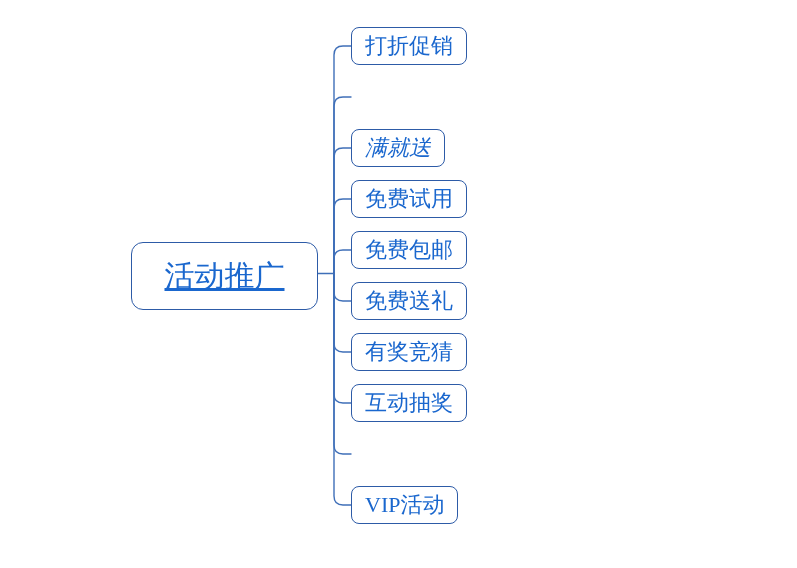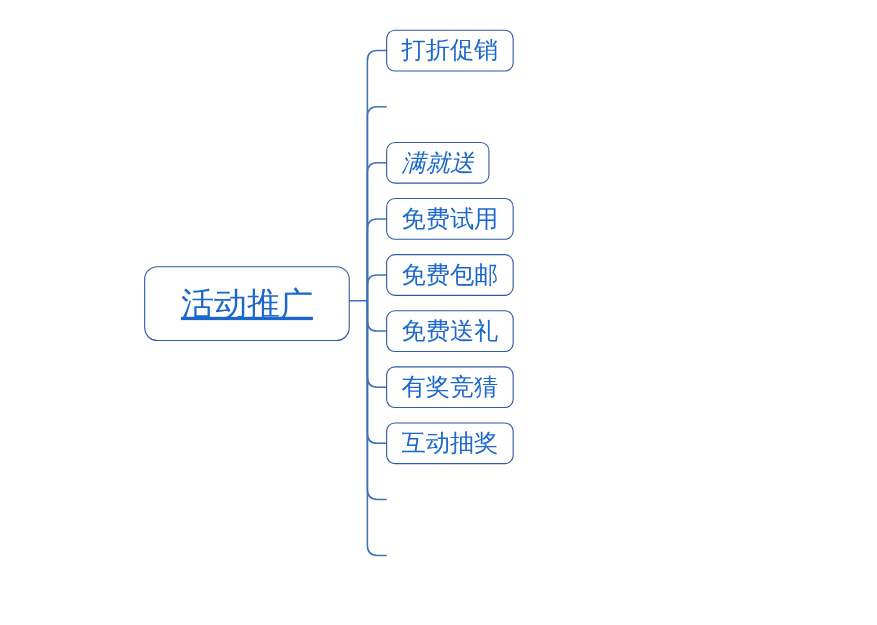--- a/index.html
+++ b/index.html
@@ -89,14 +89,17 @@
   </div>
   <div class="node child c5">
     <span>免费送礼</span>
   </div>
   <div class="node child c6">
     <span>有奖竞猜</span>
   </div>
   <div class="node child c7">
     <span>互动抽奖</span>
   </div>
+  <div class="node child c9">
+    <span>VIP活动</span>
+  </div>
 
 </div>
 
 </body></html>

